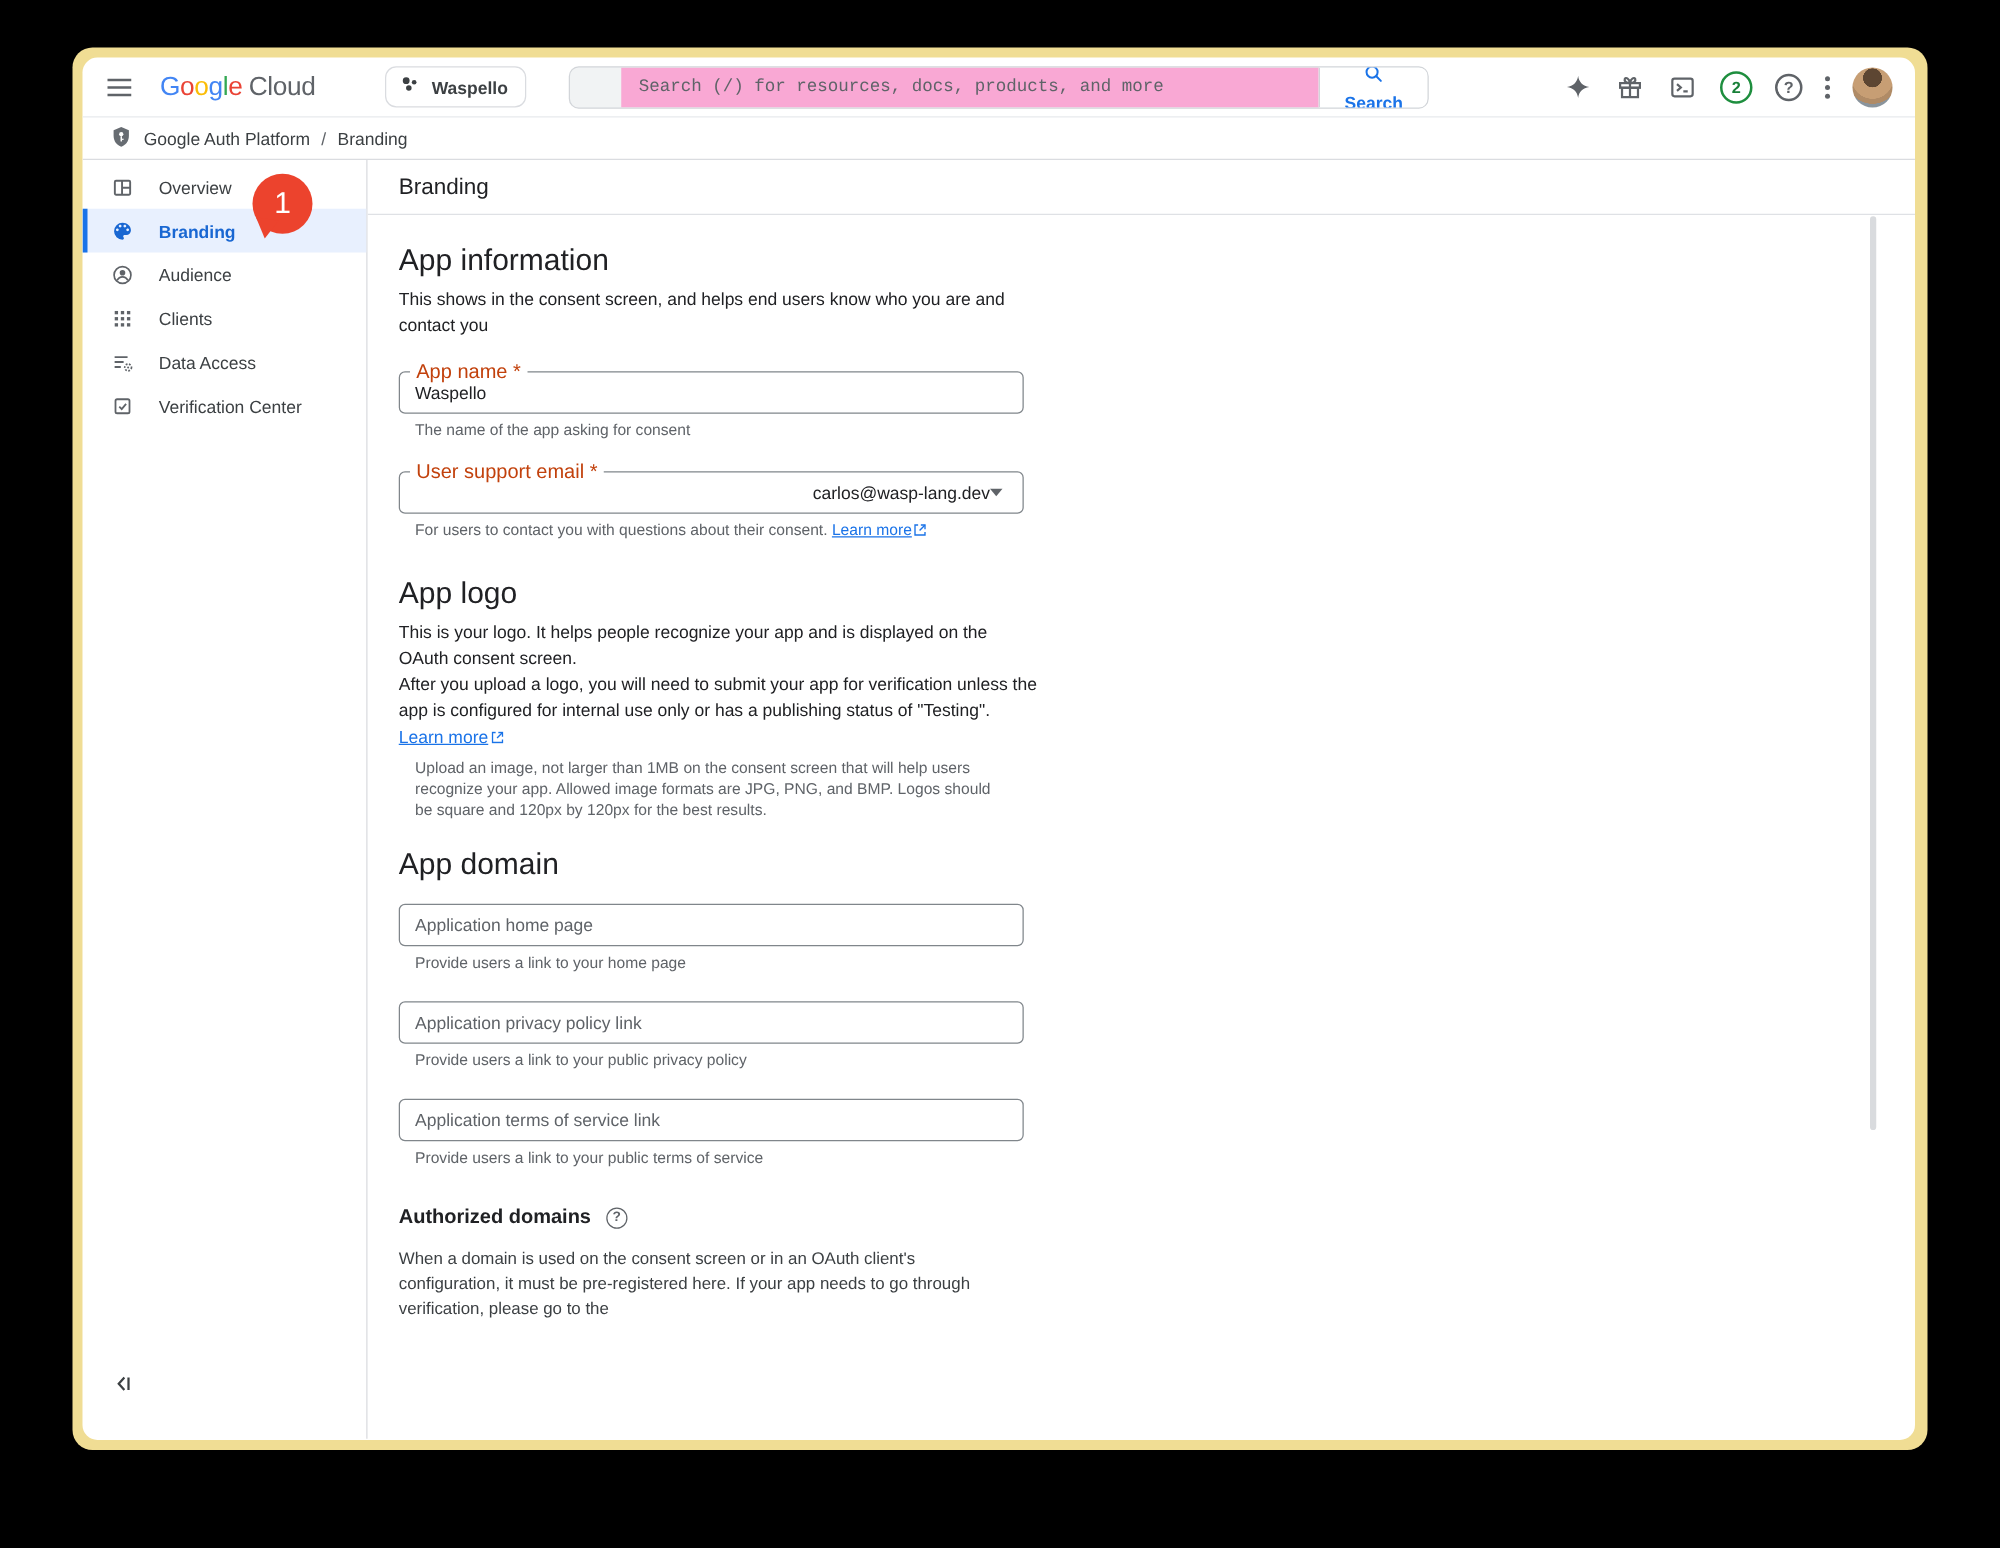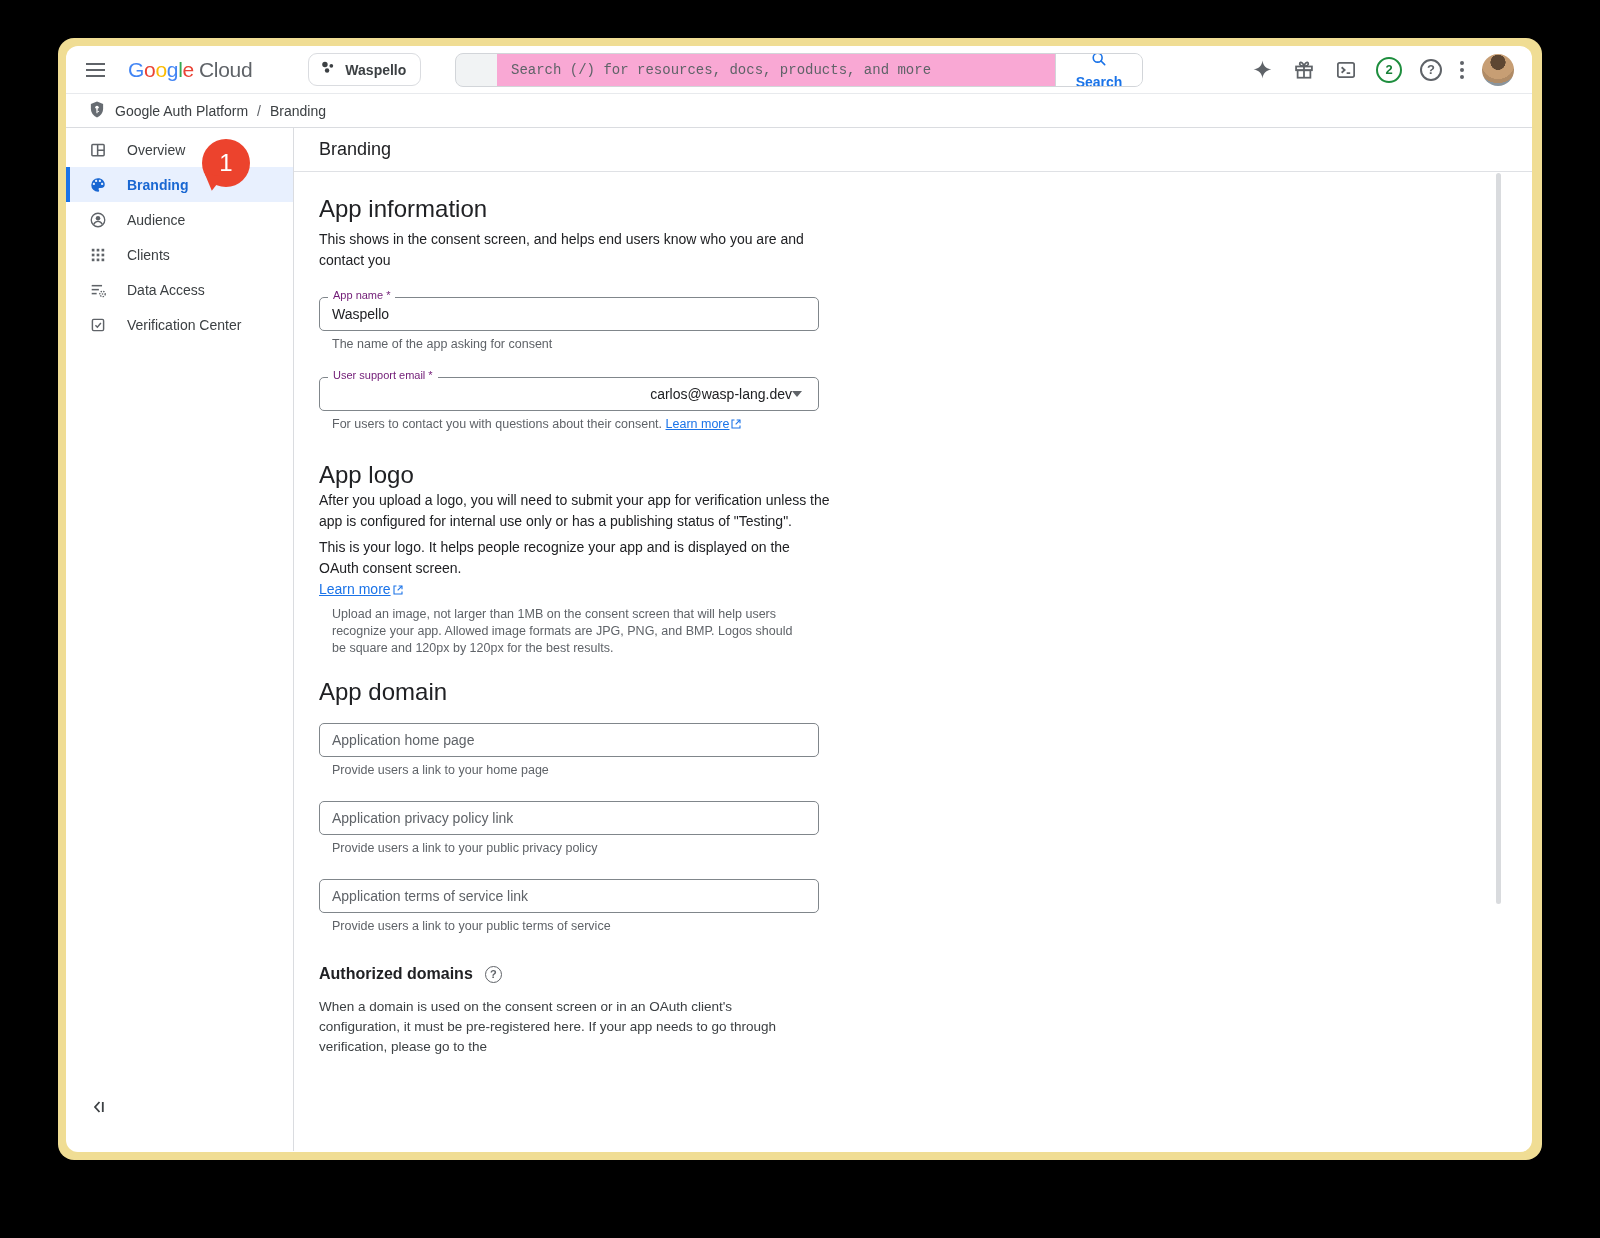--- a/index.html
+++ b/index.html
@@ -50,21 +50,21 @@
   .page-title { font-size:18px; color:#202124; }
   .content { padding:22px 0 0 25px; }
   h2.section { font-size:24px; font-weight:400; color:#202124; line-height:30px; }
   .sec-desc { margin-top:5px; font-size:14px; color:#202124; line-height:21px; max-width:512px; }
   .h3row { margin-top:30px; display:flex; align-items:center; gap:12px; }
   h3.subsection { font-size:16px; font-weight:700; color:#202124; }
   .link { color:#1a73e8; text-decoration:underline; cursor:pointer; }
   .extlink-ic { display:inline-block; vertical-align:-1px; margin-left:2px; cursor:pointer; }
 
   .mfield { position:relative; width:500px; height:34px; border:1px solid #80868b; border-radius:5px; background:#fff; display:flex; align-items:center; padding:0 12px; }
-  .mfield .flabel { position:absolute; top:-9px; left:8px; background:#fff; padding:0 5px; font-size:11px; color:#701a75; white-space:nowrap; }
+  .mfield .flabel { position:absolute; top:-9px; left:8px; background:#fff; padding:0 5px; font-size:16px; color:#c2410c; white-space:nowrap; }
   .mfield input { border:none; outline:none; flex:1; font-size:14px; color:#202124; font-family:"Liberation Sans",sans-serif; background:transparent; }
   .mfield input::placeholder { color:#5f6368; }
   .mfield .fvalue { font-size:14px; color:#202124; flex:1;text-align:right; }
   .dd-arrow { width:0; height:0; border-left:5px solid transparent; border-right:5px solid transparent; border-top:6px solid #5f6368; margin-right:4px; cursor:pointer; }
   .browse { font-size:14px; font-weight:600; color:#1a73e8; cursor:pointer; padding-left:10px; }
   .helper { margin:5px 0 0 13px; font-size:12.5px; color:#5f6368; line-height:17px; max-width:468px; }
   .helper .link { font-size:12.5px; }
   .authz-desc { margin-top:14px; font-size:13.5px; color:#3c4043; line-height:20px; max-width:496px; }
 
   .mt26{margin-top:26px}.mt24{margin-top:24px}.mt22{margin-top:22px}.mt20{margin-top:20px}.mt16{margin-top:16px}
@@ -275,22 +275,22 @@
         <p class="helper">
           <span>For users to contact you with questions about their consent.</span>
           <span class="link">Learn more</span><span class="extlink-ic"><svg width="10" height="10" viewBox="0 0 12 12" fill="none" stroke="#1a73e8" stroke-width="1.3">
                 <path d="M4.2 1.2 H1.2 V10.8 H10.8 V7.8"></path>
                 <path d="M6.8 1.2 H10.8 V5.2"></path>
                 <line x1="10.6" y1="1.4" x2="5.6" y2="6.4"></line>
               </svg></span>
         </p>
 
         <h2 class="section sec-gap">App logo</h2>
+        <p class="sec-desc">This is your logo. It helps people recognize your app and is displayed on the OAuth consent screen.</p>
         <p class="sec-desc" style="margin-top:0">After you upload a logo, you will need to submit your app for verification unless the app is configured for internal use only or has a publishing status of "Testing".</p>
-        <p class="sec-desc">This is your logo. It helps people recognize your app and is displayed on the OAuth consent screen.</p>
         <p class="sec-desc" style="margin-top:0">
           <span class="link">Learn more</span><span class="extlink-ic"><svg width="10" height="10" viewBox="0 0 12 12" fill="none" stroke="#1a73e8" stroke-width="1.3">
                 <path d="M4.2 1.2 H1.2 V10.8 H10.8 V7.8"></path>
                 <path d="M6.8 1.2 H10.8 V5.2"></path>
                 <line x1="10.6" y1="1.4" x2="5.6" y2="6.4"></line>
               </svg></span>
         </p>
 
         <p class="helper">Upload an image, not larger than 1MB on the consent screen that will help users recognize your app. Allowed image formats are JPG, PNG, and BMP. Logos should be square and 120px by 120px for the best results.</p>
 

